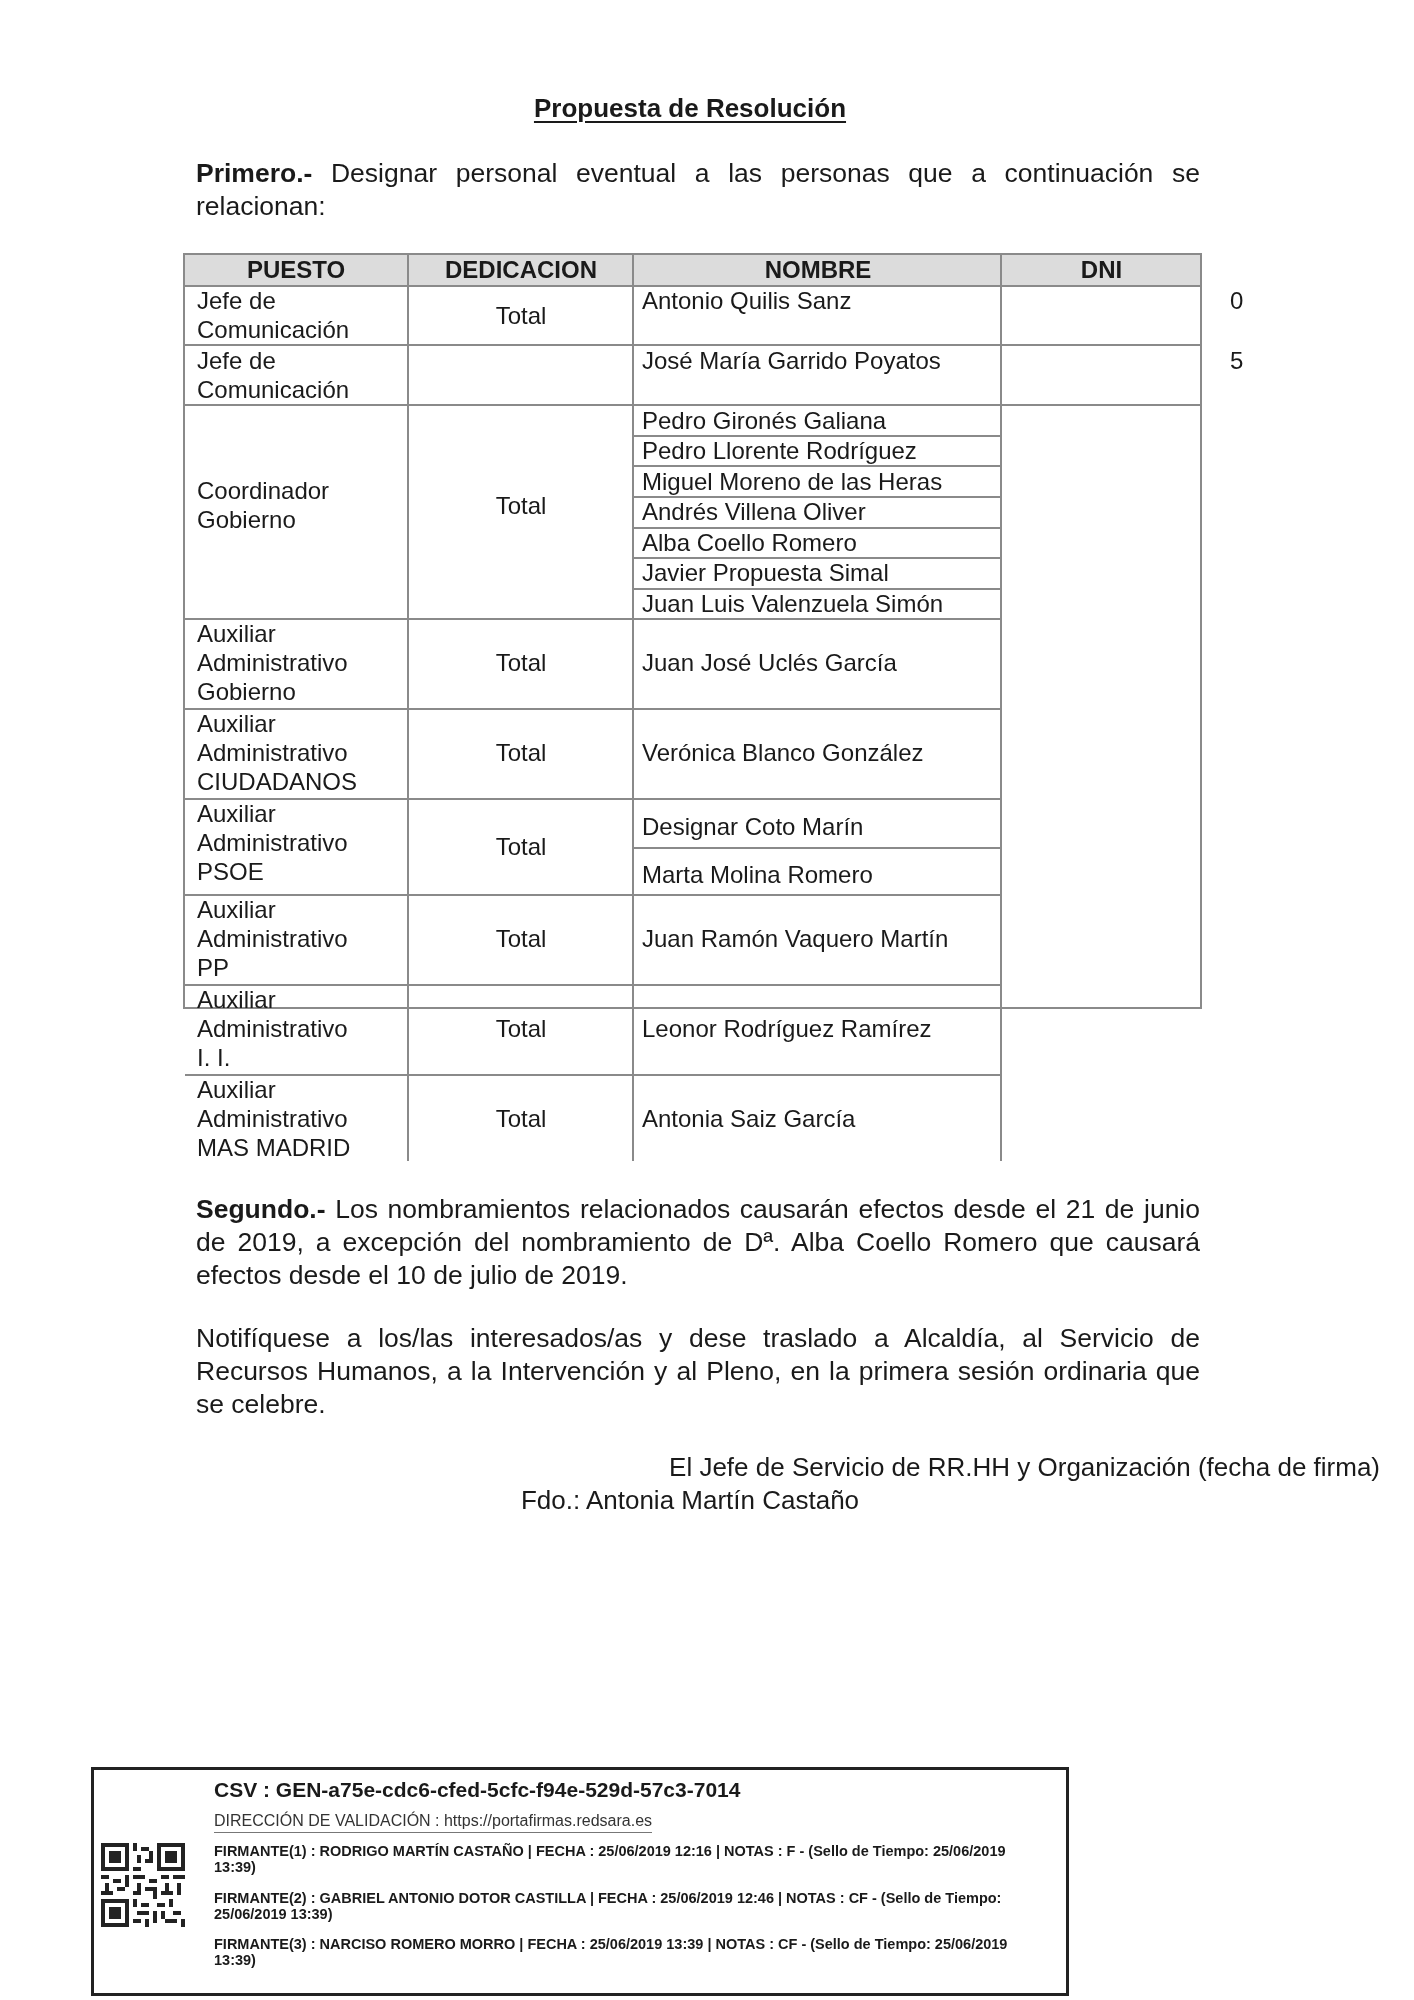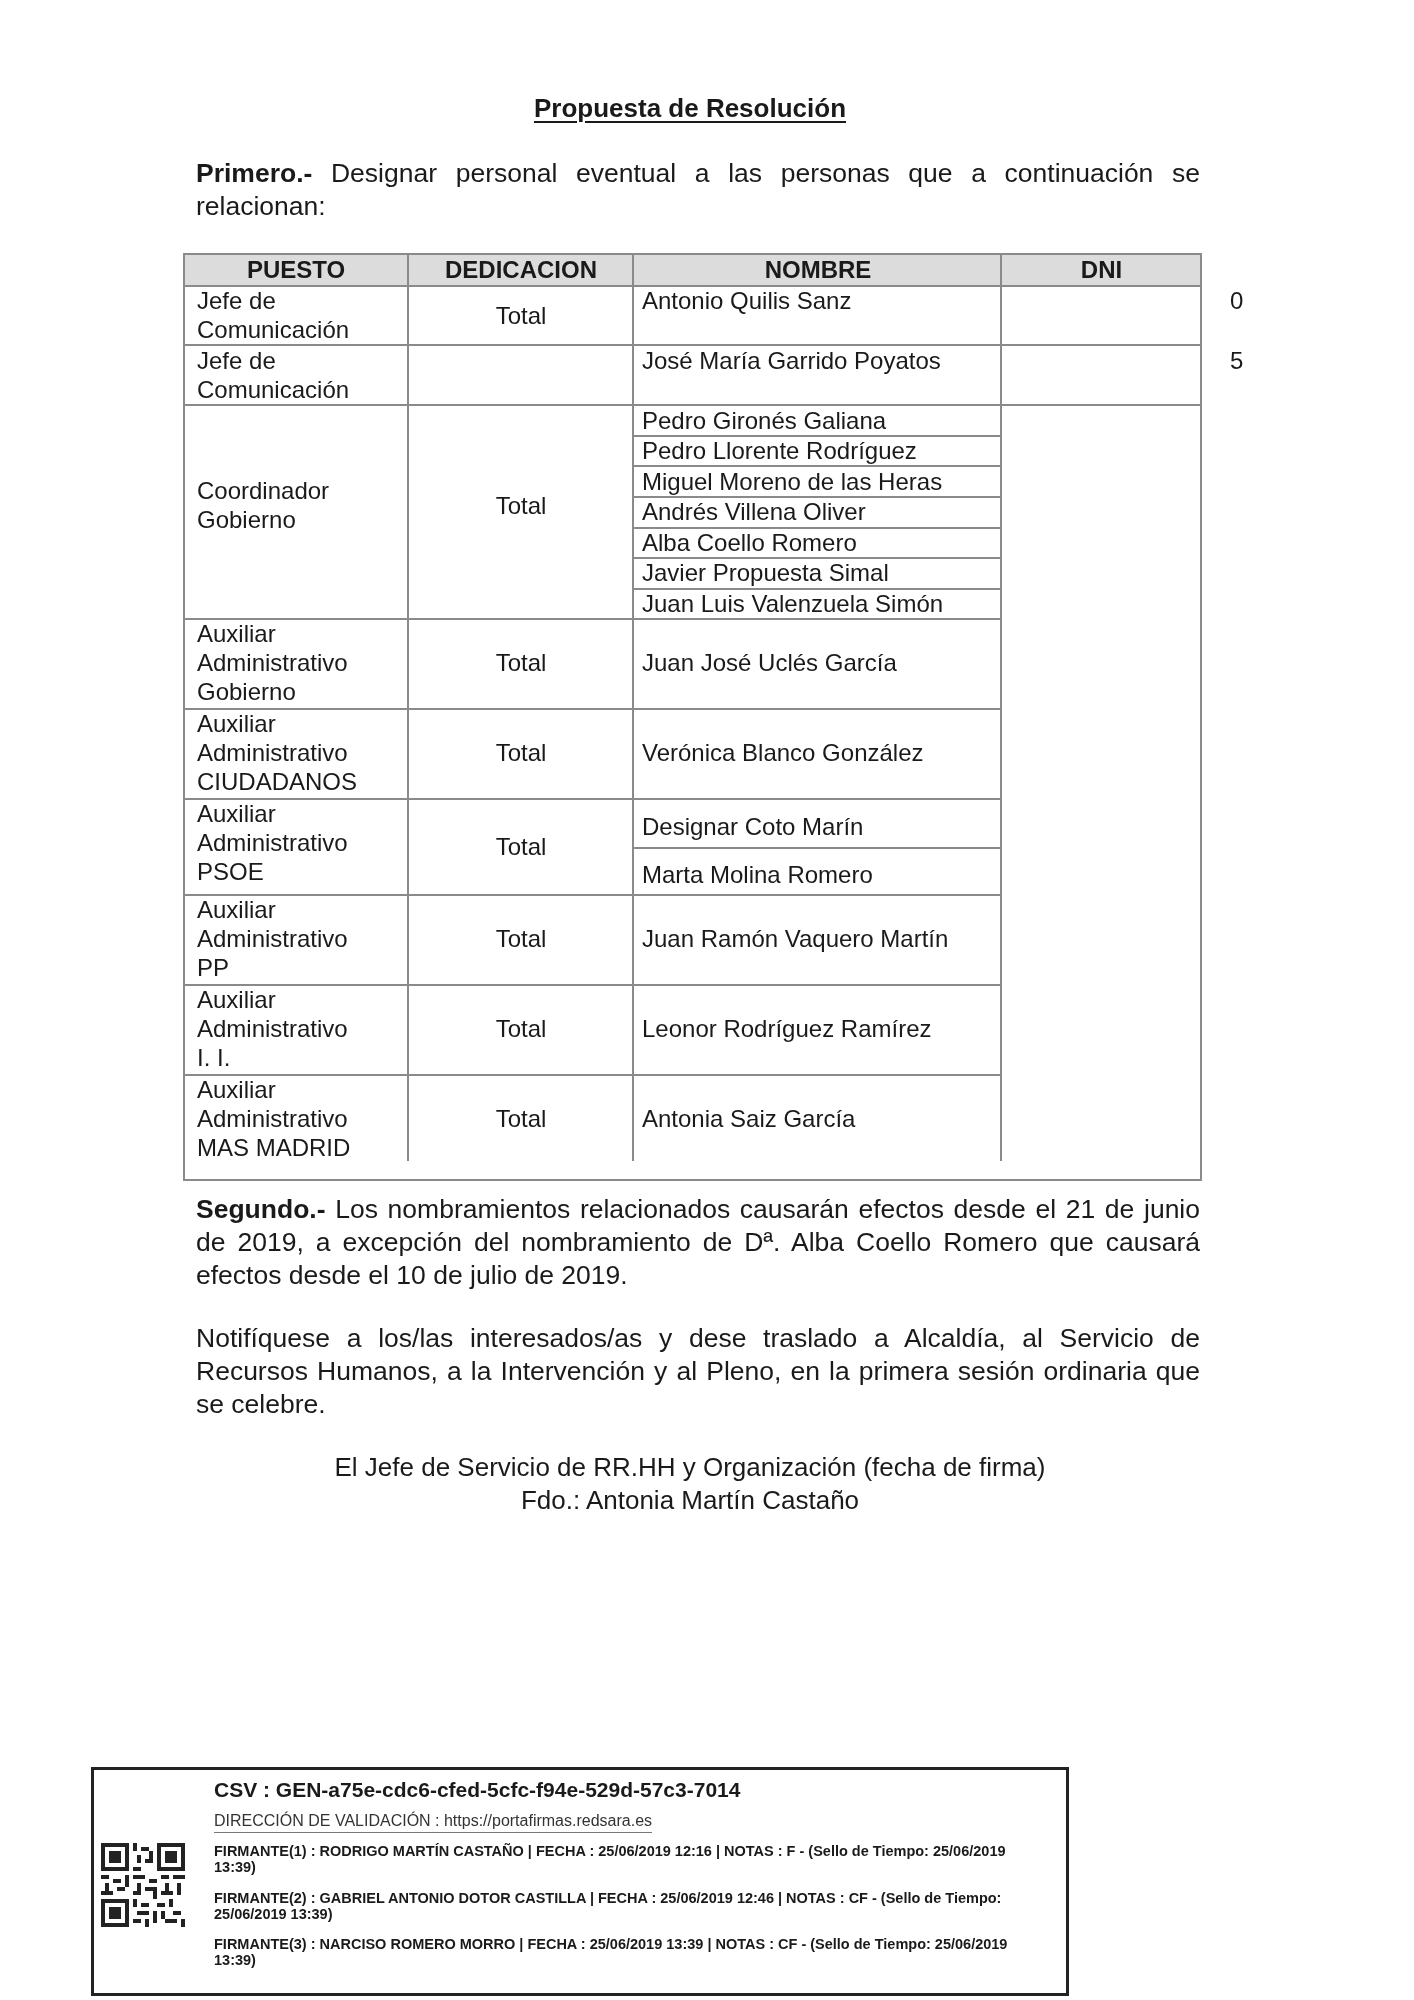--- a/index.html
+++ b/index.html
@@ -7,24 +7,24 @@
          font-family:"Liberation Sans", sans-serif; color:#1a1a1a; }
   .abs { position:absolute; }
   .title { left:0; width:1380px; top:93px; text-align:center; font-size:26px; font-weight:bold;
            text-decoration:underline; text-underline-offset:4px; }
   .para { left:196px; width:1004px; font-size:26.5px; line-height:33px; text-align:justify; }
   .para b { font-weight:bold; }
   .p1 { top:157px; }
   .p2 { top:1193px; }
   .p3 { top:1322px; width:1004px; }
   .sign { left:0; width:1380px; text-align:center; font-size:26px; line-height:33px; }
-  .s1 { top:1451px; } .s2 { top:1484px; }
+  .s1 { top:1451px;text-align:right; } .s2 { top:1484px; }
 
   
-  .tbl { left:183px; top:253px; width:1019px; height:928px; border:2px solid #8a8a8a; box-sizing:border-box; }
+  .tbl { left:183px; top:253px; width:1019px; height:756px; border:2px solid #8a8a8a; box-sizing:border-box; }
   .hdr { position:absolute; left:0; top:0; width:1015px; height:30px; background:#dcdcdc;
          border-bottom:2px solid #8a8a8a; }
   .hcell { position:absolute; top:0; height:30px; line-height:30px; text-align:center; font-weight:bold; font-size:24px; }
   .vline { position:absolute; width:2px; background:#8a8a8a; }
   .hline { position:absolute; height:2px; background:#8a8a8a; }
   .cell { position:absolute; font-size:24px; line-height:29px; }
   .c-puesto { left:12px; width:210px; }
   .c-ded { left:225px; width:222px; text-align:center; }
   .c-nom { left:457px; width:360px; }
   .c-dni { left:817px; width:200px; text-align:left; padding-left:228px; box-sizing:border-box; }

